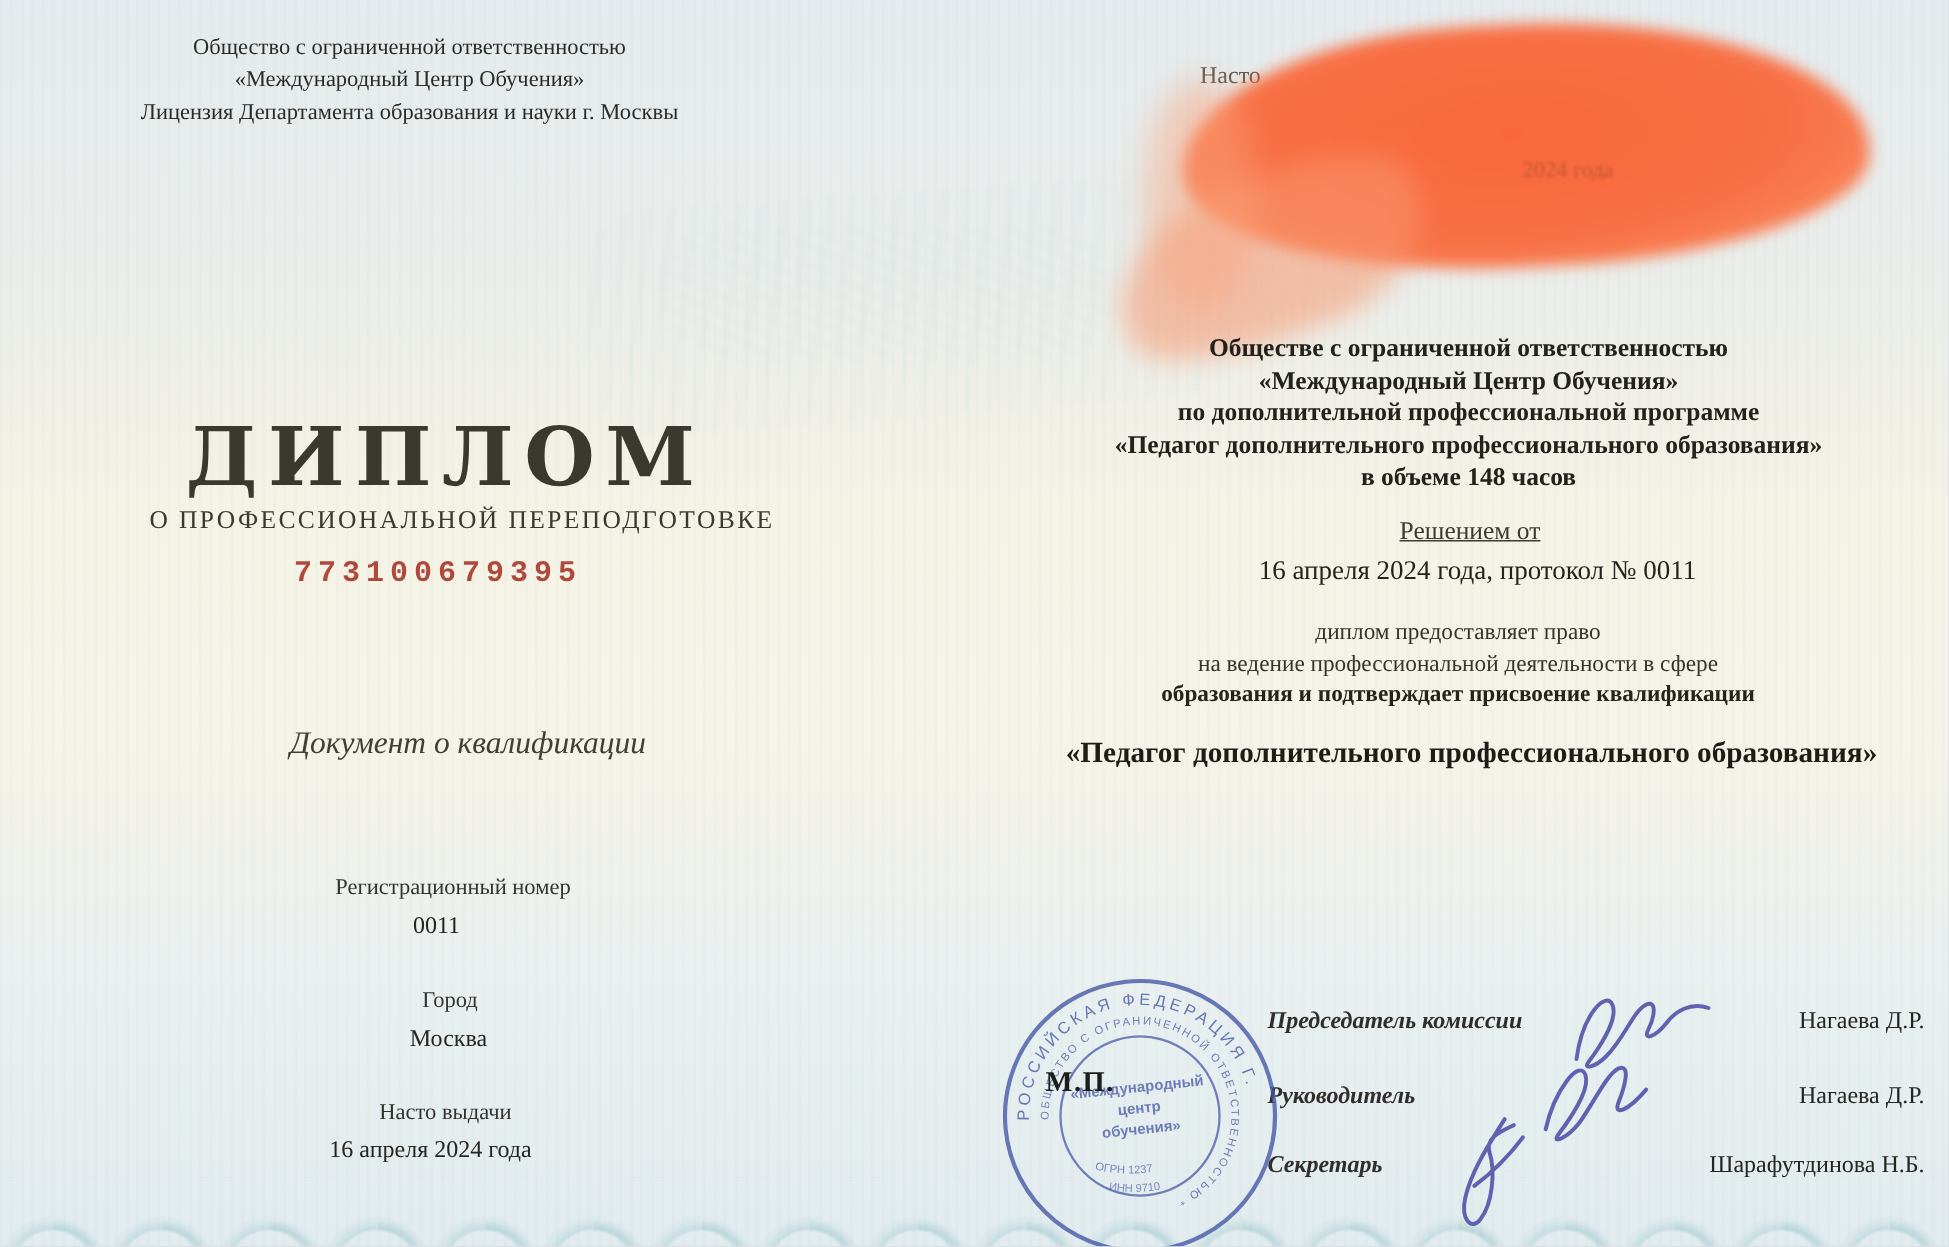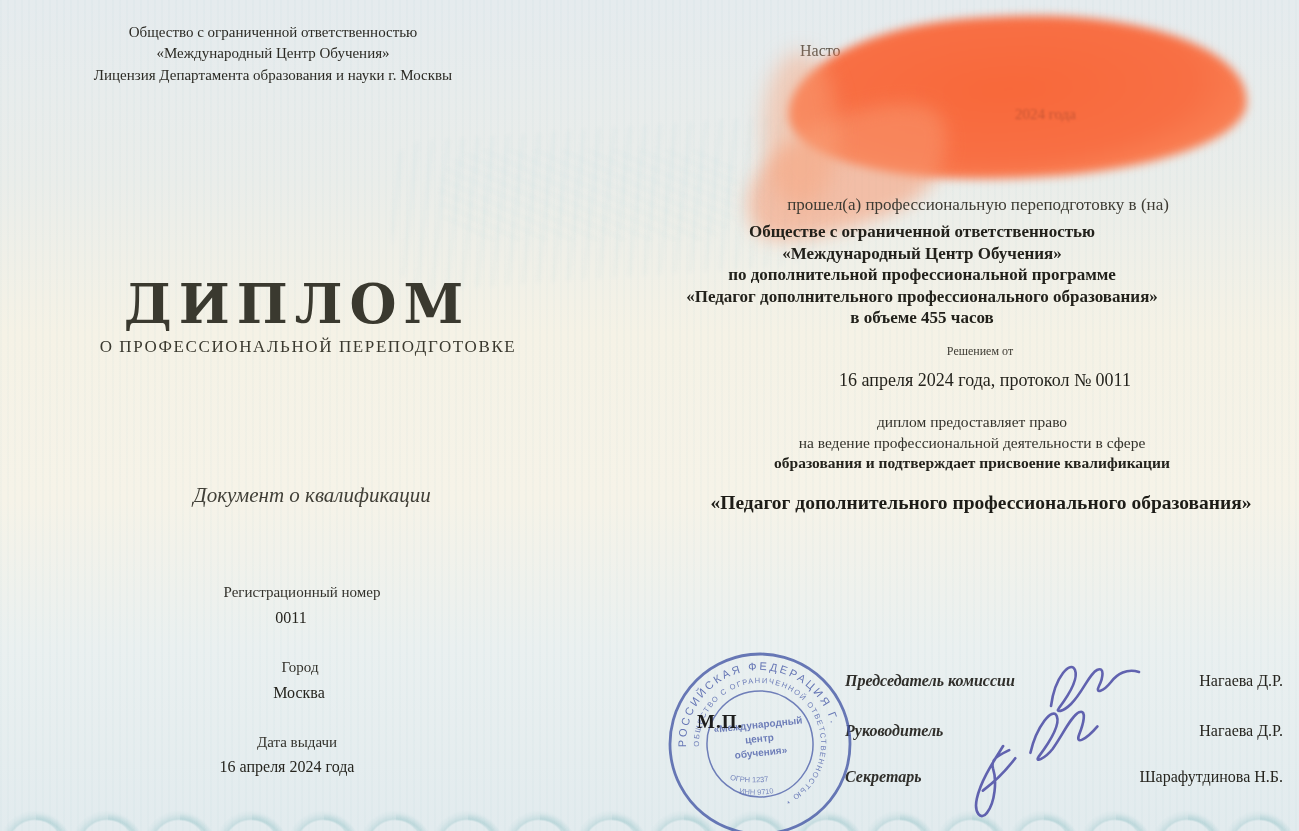--- a/index.html
+++ b/index.html
@@ -52,22 +52,22 @@
     position:absolute;left:740px;top:118px;width:215px;height:108px;z-index:2;
     background:rgba(248,152,112,0.55);border-radius:50% 50% 40% 60% / 60% 40% 65% 35%;
     transform:rotate(-22deg);filter:blur(9px);
   }
   .blob-wash{
     position:absolute;left:763px;top:52px;width:75px;height:155px;z-index:2;
     background:rgba(249,165,125,0.45);border-radius:50%;filter:blur(10px);
   }
   .blob-ghost{position:absolute;left:1015px;top:106px;z-index:3;font-size:15px;color:rgba(130,55,35,0.42);filter:blur(1px);white-space:nowrap;}
   .intro-line{left:978px;top:195px;font-size:17px;color:#3d3b33;white-space:nowrap;z-index:3;}
-  .org-block{left:922px;top:221px;width:560px;font-size:17px;font-weight:bold;line-height:21.5px;color:#22211b;z-index:3;}
-  .decision-label{left:980px;top:344px;font-size:12px;color:#3c3a32;white-space:nowrap;}
+  .org-block{left:979px;top:221px;width:560px;font-size:17px;font-weight:bold;line-height:21.5px;color:#22211b;z-index:3;}
+  .decision-label{left:980px;top:344px;font-size:17px;color:#3c3a32;white-space:nowrap;text-decoration:underline;}
   .decision-value{left:985px;top:370px;font-size:18px;color:#24231d;white-space:nowrap;}
   .rights{left:972px;top:412px;width:560px;font-size:15.5px;line-height:20.5px;color:#34332c;}
   .rights .bold-line{font-weight:bold;color:#24231d;}
   .qualification{left:981px;top:492px;font-size:19.5px;font-weight:bold;color:#1d1c17;white-space:nowrap;}
   
   .sig-role{position:absolute;left:845px;font-size:16px;font-style:italic;font-weight:bold;color:#2f2e2a;white-space:nowrap;}
   .sig-name{position:absolute;right:16px;font-size:16px;color:#26251f;white-space:nowrap;text-align:right;}
   .sig-svg{position:absolute;z-index:4;}
   
   .stamp-wrap{position:absolute;left:664px;top:648px;width:192px;height:192px;transform:rotate(-6deg);opacity:.92;z-index:3;}
@@ -84,48 +84,48 @@
   <div class="scallops"></div>
 
   <div class="abs issuer">
     <div>Общество с ограниченной ответственностью</div>
     <div>«Международный Центр Обучения»</div>
     <div>Лицензия Департамента образования и науки г. Москвы</div>
   </div>
 
   <div class="abs ctr diploma-sub">О ПРОФЕССИОНАЛЬНОЙ ПЕРЕПОДГОТОВКЕ</div>
   <div class="abs ctr diploma-title">ДИПЛОМ</div>
+  <div class="abs ctr diploma-num">773100679395</div>
   <div class="abs ctr doc-type">Документ о квалификации</div>
 
   <div class="abs ctr fld-label" style="left:302px;top:584px;">Регистрационный номер</div>
   <div class="abs ctr fld-value" style="left:291px;top:609px;">0011</div>
 
   <div class="abs ctr fld-label" style="left:300px;top:659px;">Город</div>
   <div class="abs ctr fld-value" style="left:299px;top:684px;">Москва</div>
 
-  <div class="abs ctr fld-label" style="left:297px;top:734px;">Дата выдачи</div>
+  <div class="abs ctr fld-label" style="left:297px;top:734px;">Насто выдачи</div>
   <div class="abs ctr fld-value" style="left:287px;top:758px;">16 апреля 2024 года</div>
 
   <div class="frag" style="left:800px;top:42px;">Насто</div>
   <div class="frag" style="left:831px;top:86px;">Ф</div>
   <div class="frag" style="left:816px;top:108px;">с 0</div>
 
   <div class="blob-main"></div>
   <div class="blob-tail"></div>
   <div class="blob-wash"></div>
   <div class="blob-ghost">2024 года</div>
 
-  <div class="abs ctr intro-line">прошел(а) профессиональную переподготовку в (на)</div>
 
   <div class="abs ctr org-block">
     <div>Обществе с ограниченной ответственностью</div>
     <div>«Международный Центр Обучения»</div>
     <div>по дополнительной профессиональной программе</div>
     <div>«Педагог дополнительного профессионального образования»</div>
-    <div>в объеме 455 часов</div>
+    <div>в объеме 148 часов</div>
   </div>
 
   <div class="abs ctr decision-label">Решением от</div>
   <div class="abs ctr decision-value">16 апреля 2024 года, протокол № 0011</div>
 
   <div class="abs ctr rights">
     <div>диплом предоставляет право</div>
     <div>на ведение профессиональной деятельности в сфере</div>
     <div class="bold-line">образования и подтверждает присвоение квалификации</div>
   </div>

